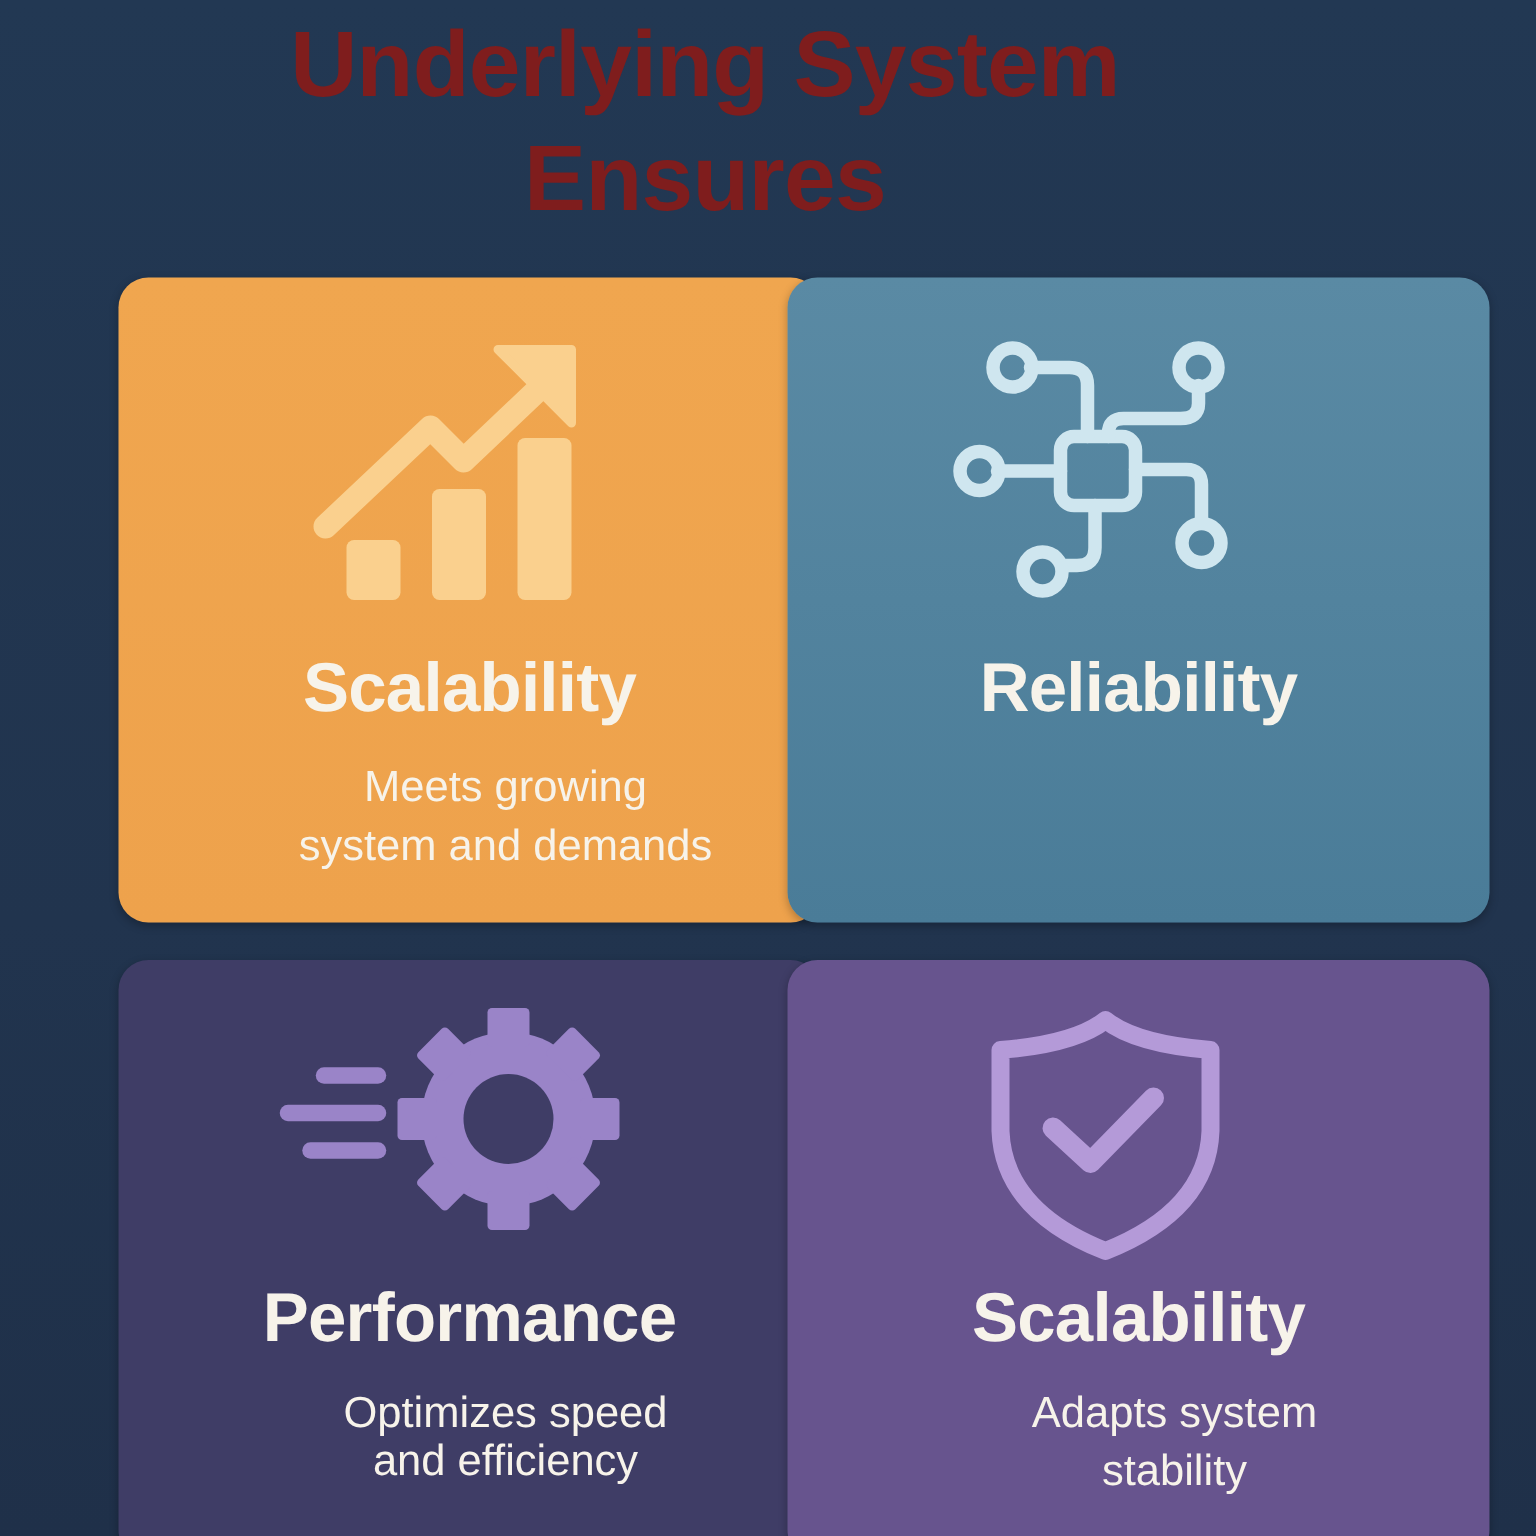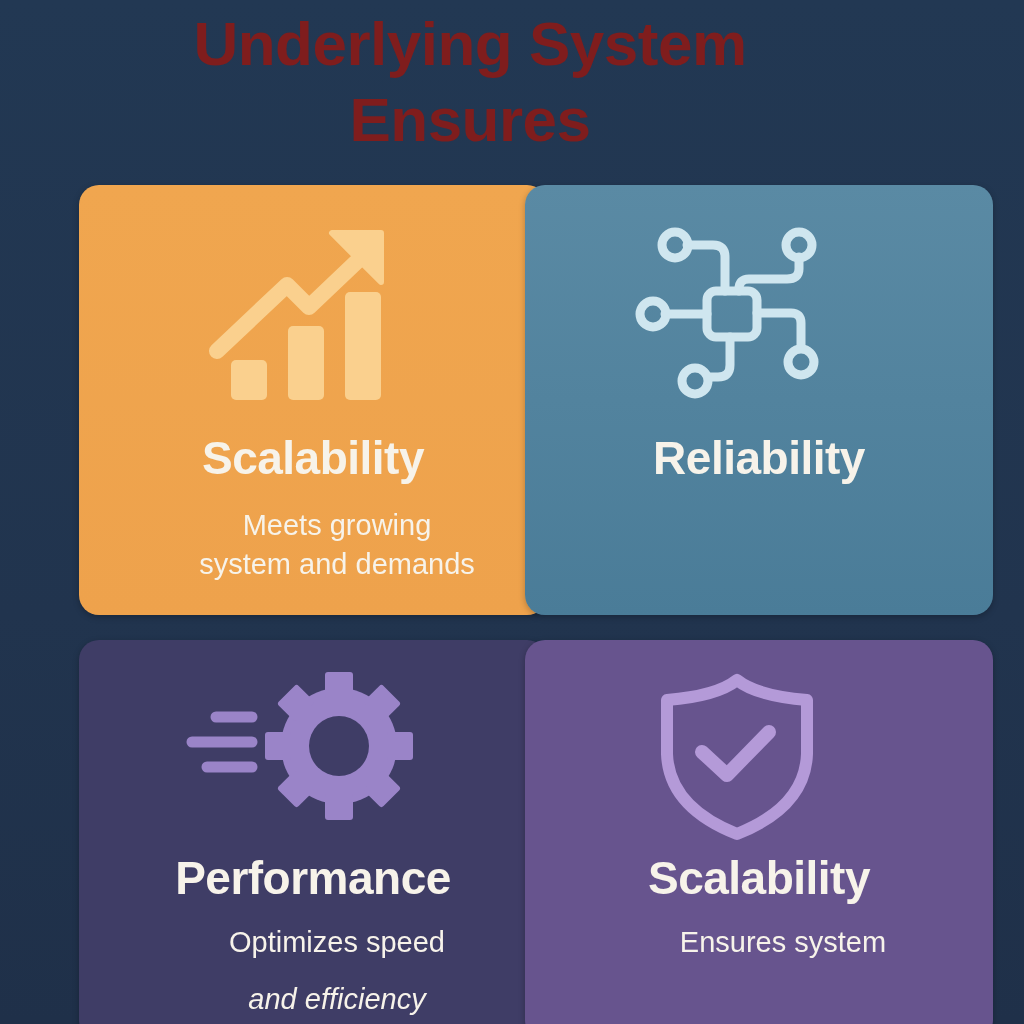--- a/index.html
+++ b/index.html
@@ -101,23 +101,24 @@
         <rect x="-14" y="-74" width="28" height="26" rx="3" transform="rotate(180)"></rect>
         <rect x="-14" y="-74" width="28" height="26" rx="3" transform="rotate(225)"></rect>
         <rect x="-14" y="-74" width="28" height="26" rx="3" transform="rotate(270)"></rect>
         <rect x="-14" y="-74" width="28" height="26" rx="3" transform="rotate(315)"></rect>
       </g>
       <circle r="30" fill="#3f3d66"></circle>
     </g>
   </svg>
   <div class="card-title" style="top:211px;">Performance</div>
   <div class="card-desc" style="top:282px;">Optimizes speed</div>
-  <div class="card-desc" style="top:339px;font-style:italic;">and efficiency</div>
+  <div class="card-desc" style="top:314px;">and efficiency</div>
 </div>
 
 <div class="card" id="card-reli">
   <svg class="icon" style="left:132px; top:32px;" width="160" height="170" viewBox="0 0 160 170">
     <path d="M80,8 Q60,24 10,28 V82 Q12,135 80,162 Q148,135 150,82 V28 Q100,24 80,8 Z" fill="none" stroke="#b49ad8" stroke-width="12" stroke-linejoin="round"></path>
     <polyline points="45,80 70,103 112,60" fill="none" stroke="#b49ad8" stroke-width="14" stroke-linecap="round" stroke-linejoin="round"></polyline>
   </svg>
   <div class="card-title" style="top:211px;">Scalability</div>
-  <div class="card-desc" style="top:282px;">Ensures system</div>
+  <div class="card-desc" style="top:282px;">Adapts system</div>
+  <div class="card-desc" style="top:321px;">stability</div>
 </div>
 
 </body></html>

